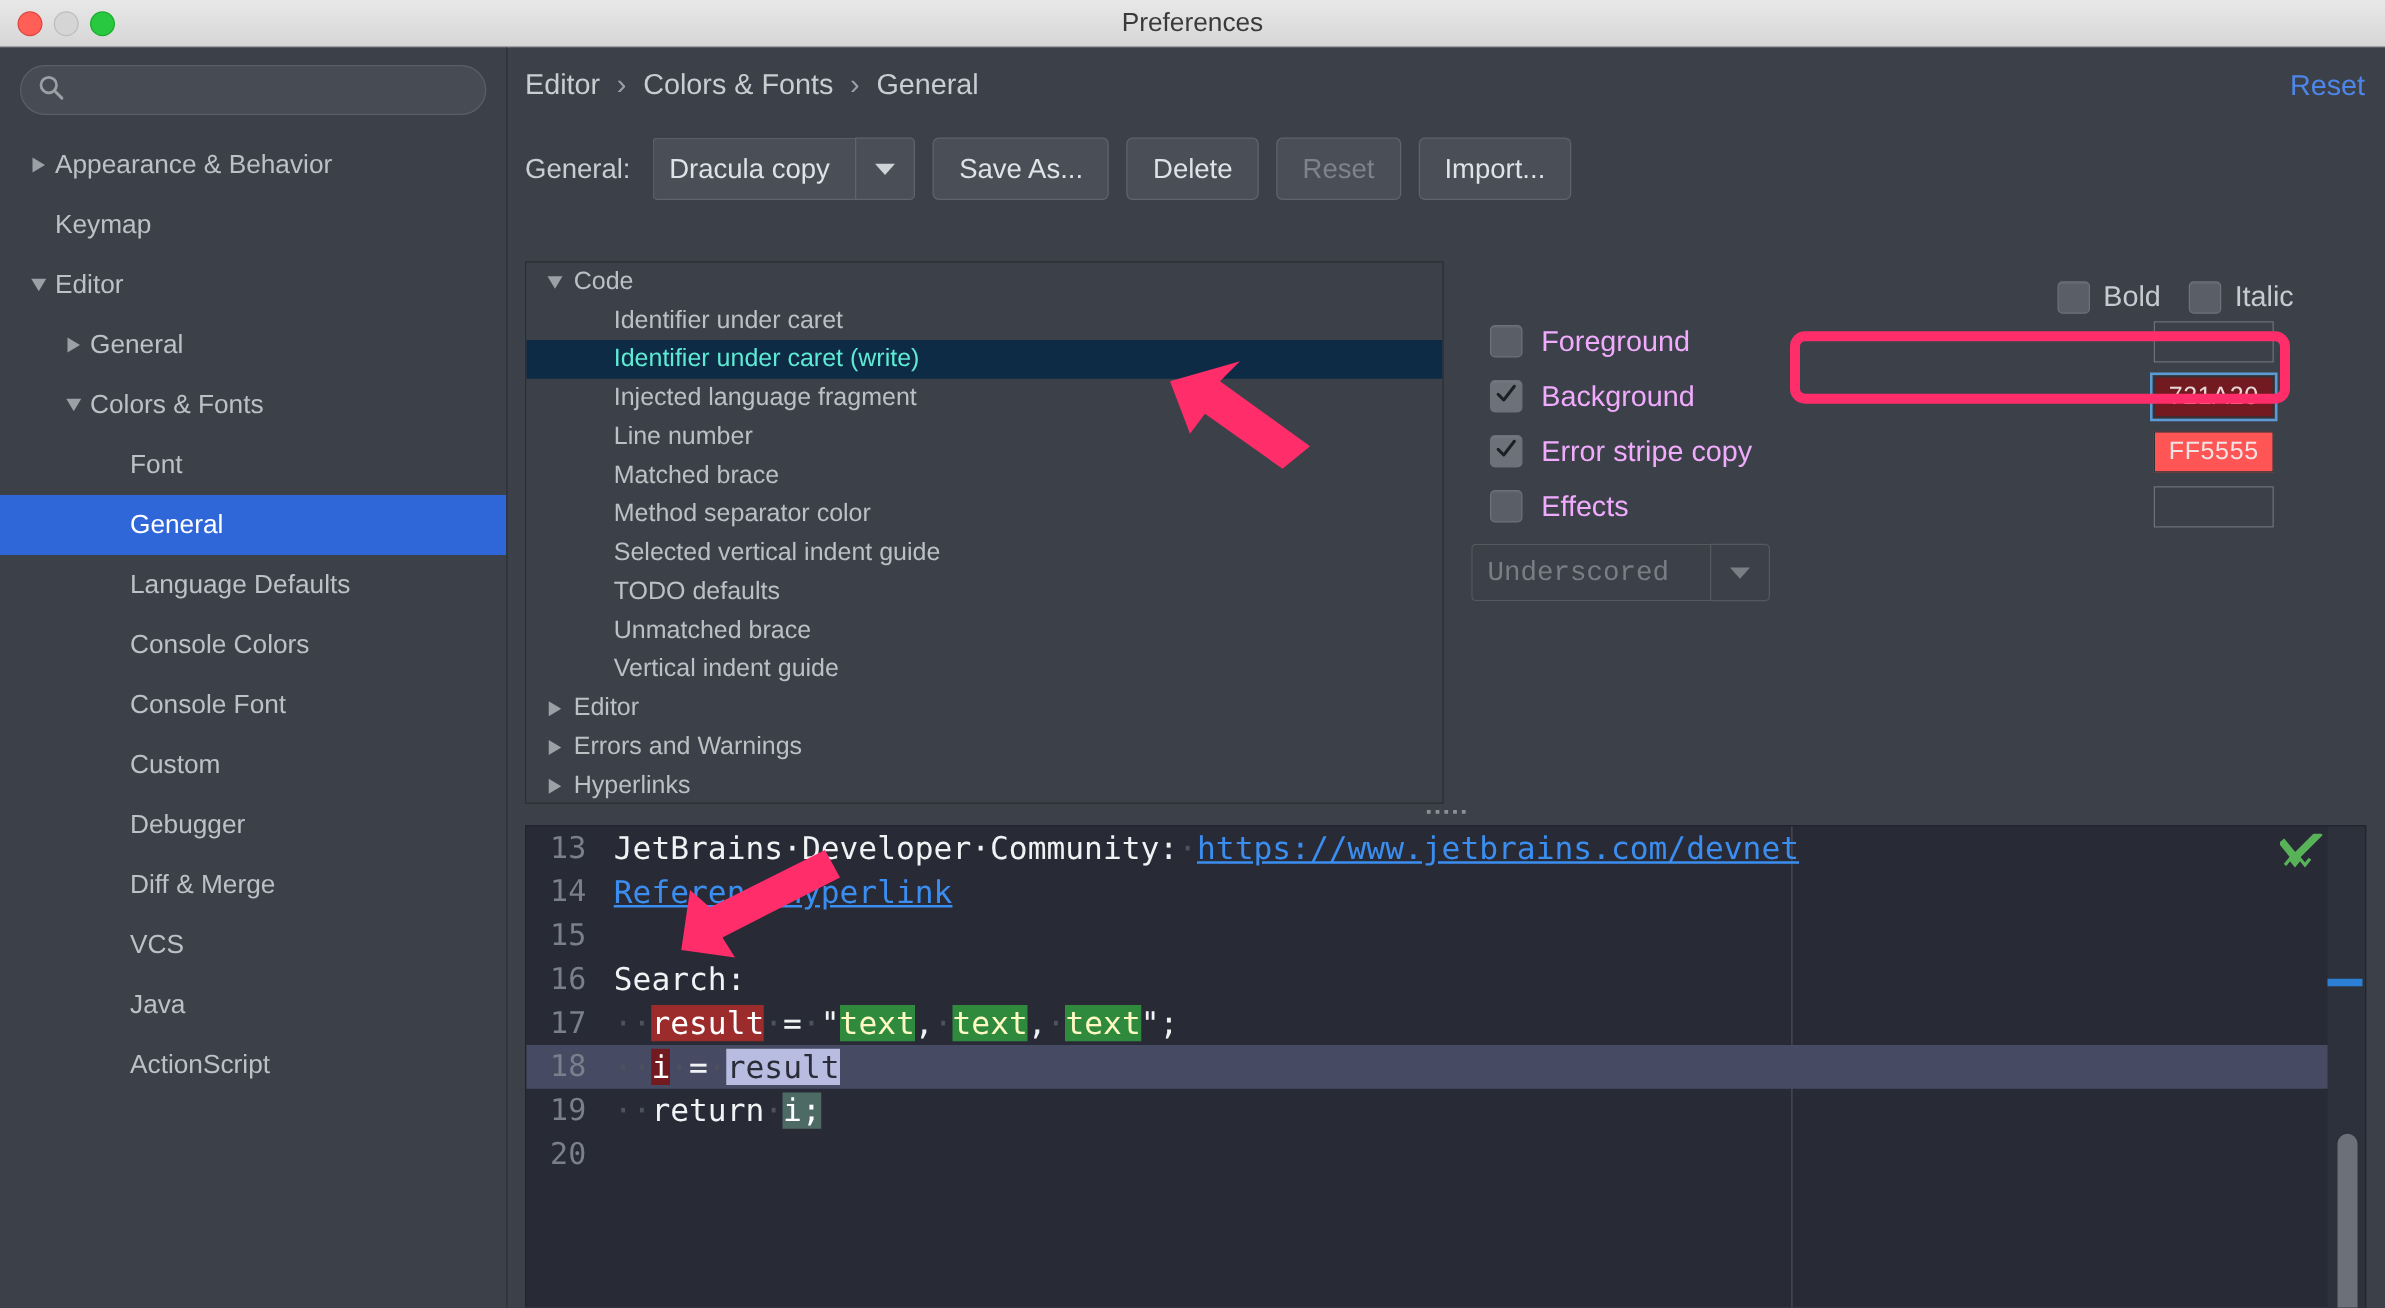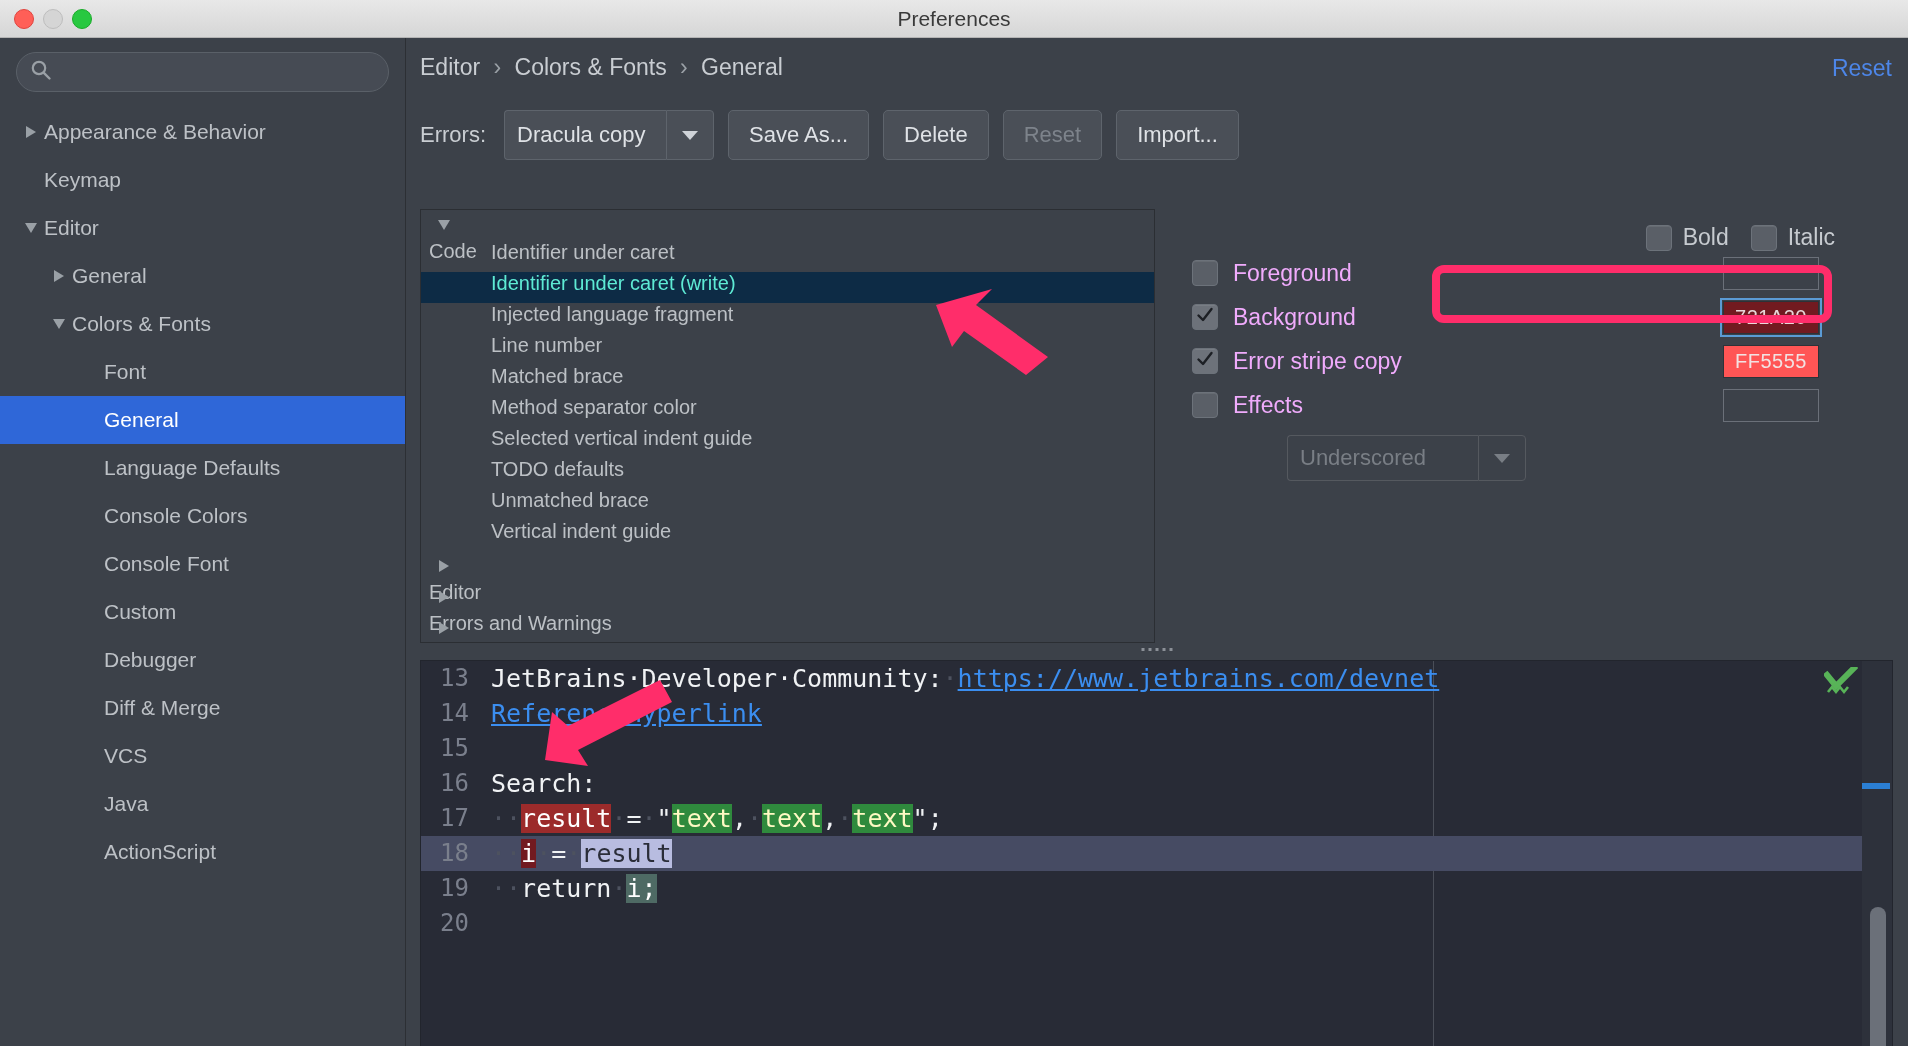--- a/index.html
+++ b/index.html
@@ -87,22 +87,22 @@
     display: flex; align-items: center; justify-content: center;
   }
   .btn.disabled { color: #7d838b; cursor: default; }
 
   
   .attr-panel {
     position: absolute; left: 13px; top: 171px; width: 735px; height: 434px;
     background: #3c4149; border: 1px solid #2b2e33; overflow: hidden;
   }
   .attr-row {
-    display: flex; align-items: flex-start; height: 31px;
-    color: #bcc0c5; font-size: 20px; white-space: nowrap; flex-direction: column;
+    display: flex; align-items: center; height: 31px;
+    color: #bcc0c5; font-size: 20px; white-space: nowrap;
   }
   .attr-row.sel { background: #0d2b45; color: #5eead4; }
   .attr-tw { width: 30px; flex: 0 0 30px; display: flex; align-items: center; justify-content: center; }
   .attr-l0 { padding-left: 8px; }
   .attr-l1 { padding-left: 70px; }
 
   
   .options { position: absolute; left: 770px; top: 171px; width: 716px; }
   .cb {
     width: 26px; height: 26px; border-radius: 4px; background: #5a5f67;
@@ -116,21 +116,21 @@
   .opt-row { display: flex; align-items: center; height: 44px; }
   .opt-cb-wrap { width: 56px; display: flex; justify-content: center; }
   .opt-label { font-size: 23px; color: #f0abfc; flex: 1; }
   .swatch {
     width: 96px; height: 33px; border: 1px solid #6b7079; background: transparent;
     margin-right: 74px; display: flex; align-items: center; justify-content: center;
     font-size: 20px; color: #e8d7d9; letter-spacing: .5px;
   }
   .swatch.filled { border: 1px solid #2d3238; }
   .swatch.focus { outline: 2px solid #5b9bd5; outline-offset: 1px; }
-  .effects-combo { display: flex; height: 46px; margin-left: 110px; margin-top: 8px; width: 239px; }
+  .effects-combo { display: flex; height: 46px; margin-top: 8px; width: 239px; font-family: Liberation Mono, monospace; }
   .effects-val {
     flex: 1; border: 1px solid #55595f; border-right: none; border-radius: 4px 0 0 4px;
     color: #797e85; font-size: 22px; display: flex; align-items: center; padding: 0 12px;
   }
   .effects-btn {
     width: 48px; border: 1px solid #55595f; border-radius: 0 4px 4px 0;
     display: flex; align-items: center; justify-content: center;
   }
   .caret-dim { width: 0; height: 0; border-top: 9px solid #797e85; border-left: 8px solid transparent; border-right: 8px solid transparent; display: block; }
 
@@ -280,21 +280,21 @@
       <span>Editor</span>
       <span class="bc-sep">›</span>
       <span>Colors &amp; Fonts</span>
       <span class="bc-sep">›</span>
       <span>General</span>
     </div>
 
     <div class="reset-link">Reset</div>
 
     <div class="toolbar">
-      <span class="scheme-label">Errors:</span>
+      <span class="scheme-label">General:</span>
       <div class="combo">
         <div class="combo-val">Dracula copy</div>
         <div class="combo-btn">
           <span class="caret-down"></span>
         </div>
       </div>
       <button class="btn">Save As...</button>
       <button class="btn">Delete</button>
       <button class="btn disabled">Reset</button>
       <button class="btn">Import...</button>

